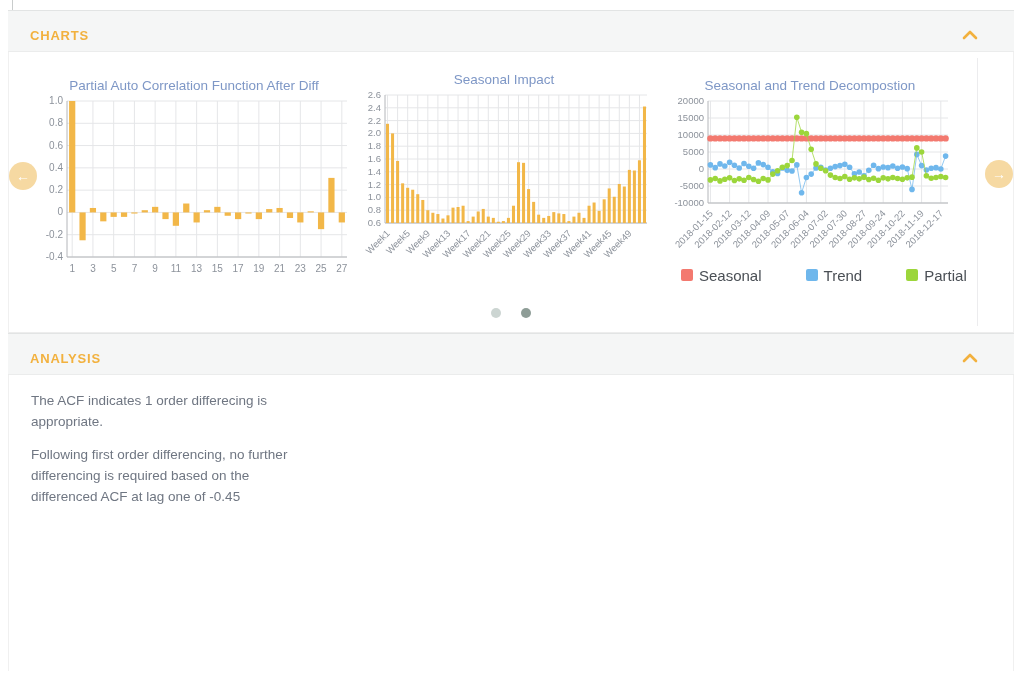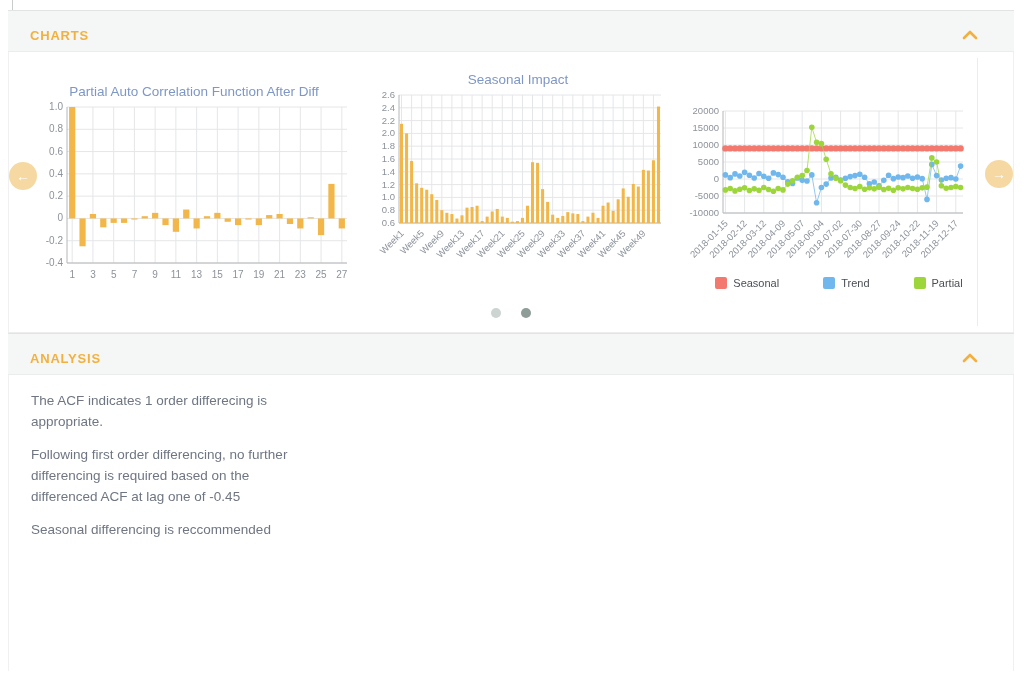--- a/index.html
+++ b/index.html
@@ -13,37 +13,37 @@
   .panel-hd { height:42px; background:#f5f6f6; border-top:1px solid #e2e4e4;
     border-bottom:1px solid #ebecec; display:flex; align-items:center;
     justify-content:space-between; padding:8px 36px 0 22px; cursor:pointer; }
   .panel-title { color:#f2b13e; font-size:13px; font-weight:bold; letter-spacing:.8px; }
   .chev { display:flex; align-items:center; }
 
   .panel-bd { background:#fff; border-left:1px solid #f0f0f0; border-right:1px solid #f0f0f0; }
   .charts-bd { position:relative; height:281px; border-bottom:1px solid #ededed; }
   .charts-divider { position:absolute; right:35px; top:6px; bottom:6px; width:1px; background:#ececee; }
 
-  .charts-row { display:flex; padding:2px 0 0 24px; gap:14px; align-items:flex-end; }
+  .charts-row { display:flex; padding:2px 0 0 24px; gap:0; align-items:center; }
   .chart { display:flex; flex-direction:column; align-items:center; }
   .chart-title { color:#7e97c6; font-size:13.5px; margin:18px 0 2px; white-space:nowrap; }
   svg text { font-family:"Liberation Sans","DejaVu Sans",sans-serif; }
 
   .nav { position:absolute; width:28px; height:28px; border-radius:50%; border:none;
     background:#f6d9a2; color:#fff; font-size:14px; font-weight:bold; line-height:28px;
     text-align:center; cursor:pointer; z-index:5; padding:0; }
   .nav.prev { left:0; top:110px; }
   .nav.next { right:0; top:108px; }
 
   .dots { position:absolute; left:0; right:0; bottom:14px; display:flex; justify-content:center; gap:20px; }
   .dot { width:10px; height:10px; border-radius:50%; background:#ccd5d2; cursor:pointer; }
   .dot.active { background:#8e9d97; }
 
   .legend { display:flex; justify-content:center; gap:16px; margin-top:0; }
-  .lg-item { display:flex; align-items:center; gap:6px; font-size:11px; color:#4a4f55;padding-left:28px; }
+  .lg-item { display:flex; align-items:center; gap:6px; font-size:15px; color:#4a4f55;padding-left:28px; }
   .lg-sw { width:12px; height:12px; border-radius:2px; display:inline-block; }
 
   .analysis-panel { margin-top:0; }
   .analysis-bd { padding:4px 30px 20px 22px; height:296px; overflow:hidden; }
   .analysis-bd h3 { color:#3d4451; font-size:13.5px; font-weight:bold; margin:18px 0 4px; }
   .analysis-bd p { color:#6f7682; font-size:13.5px; line-height:1.55; margin:12px 0;
     white-space:pre-line; max-width:460px; }
 </style>
 </head>
 <body>
@@ -263,20 +263,21 @@
               <text fill="#8c929b" font-size="9.5" x="156.44230769230768" y="145" text-anchor="end" transform="rotate(-45 156.44230769230768 145)">Week25</text>
               <text fill="#8c929b" font-size="9.5" x="176.59615384615384" y="145" text-anchor="end" transform="rotate(-45 176.59615384615384 145)">Week29</text>
               <text fill="#8c929b" font-size="9.5" x="196.75" y="145" text-anchor="end" transform="rotate(-45 196.75 145)">Week33</text>
               <text fill="#8c929b" font-size="9.5" x="216.90384615384616" y="145" text-anchor="end" transform="rotate(-45 216.90384615384616 145)">Week37</text>
               <text fill="#8c929b" font-size="9.5" x="237.05769230769232" y="145" text-anchor="end" transform="rotate(-45 237.05769230769232 145)">Week41</text>
               <text fill="#8c929b" font-size="9.5" x="257.21153846153845" y="145" text-anchor="end" transform="rotate(-45 257.21153846153845 145)">Week45</text>
               <text fill="#8c929b" font-size="9.5" x="277.36538461538464" y="145" text-anchor="end" transform="rotate(-45 277.36538461538464 145)">Week49</text>
             </svg>
         </figure>
         <figure class="chart">
+          <figcaption class="chart-title">Seasonal and Trend Decompostion</figcaption>
           <svg id="c2" width="288" height="172">
               <line x1="42" x2="282" y1="108" y2="108" stroke="#e5e6e8" stroke-width="1"></line>
               <text x="38" y="111" text-anchor="end" fill="#8c929b" font-size="9.5">-10000</text>
               <line x1="42" x2="282" y1="91" y2="91" stroke="#e5e6e8" stroke-width="1"></line>
               <text x="38" y="94" text-anchor="end" fill="#8c929b" font-size="9.5">-5000</text>
               <line x1="42" x2="282" y1="74" y2="74" stroke="#e5e6e8" stroke-width="1"></line>
               <text x="38" y="77" text-anchor="end" fill="#8c929b" font-size="9.5">0</text>
               <line x1="42" x2="282" y1="57" y2="57" stroke="#e5e6e8" stroke-width="1"></line>
               <text x="38" y="60" text-anchor="end" fill="#8c929b" font-size="9.5">5000</text>
               <line x1="42" x2="282" y1="40" y2="40" stroke="#e5e6e8" stroke-width="1"></line>
@@ -500,16 +501,15 @@
             <polyline points="2,8 8,2 14,8" fill="none" stroke="#f2b13e" stroke-width="2.6" stroke-linecap="round" stroke-linejoin="round"></polyline>
           </svg>
       </span>
     </header>
     <div class="panel-bd analysis-bd">
       <p>The ACF indicates 1 order differecing is
 appropriate.</p>
       <p>Following first order differencing, no further
 differencing is required based on the
 differenced ACF at lag one of -0.45</p>
-      <p>Seasonal differencing is reccommended</p>
     </div>
   </section>
 </div>
 
 </body></html>

